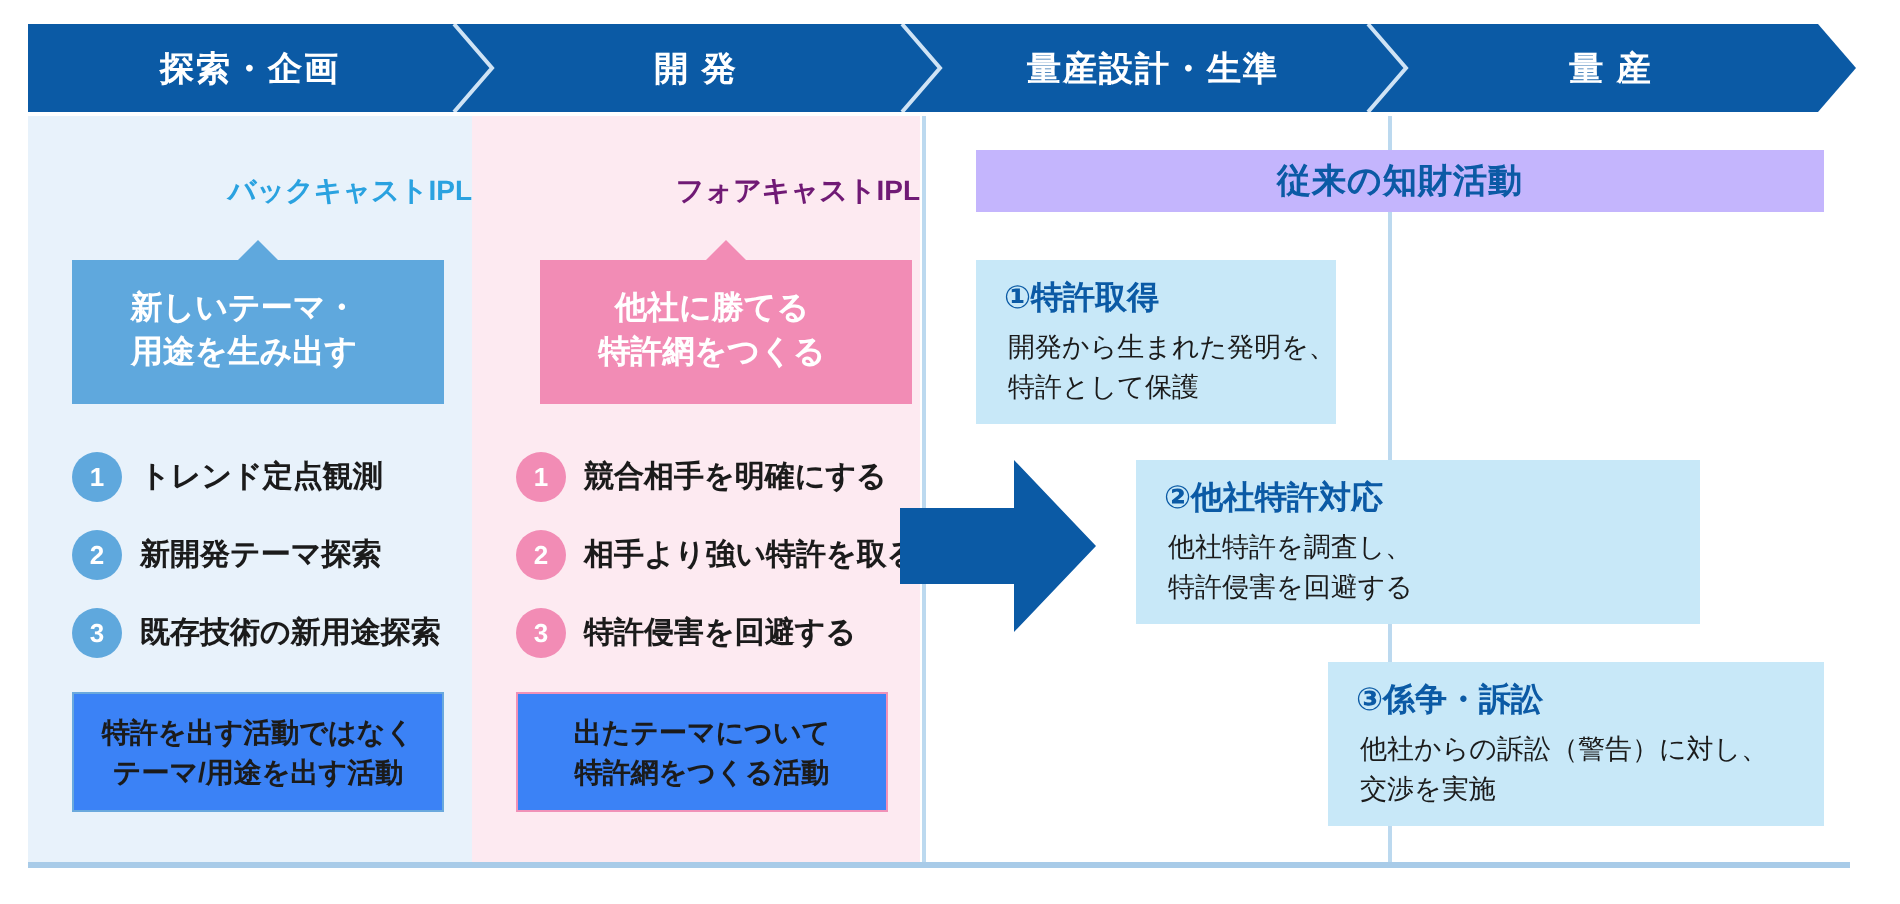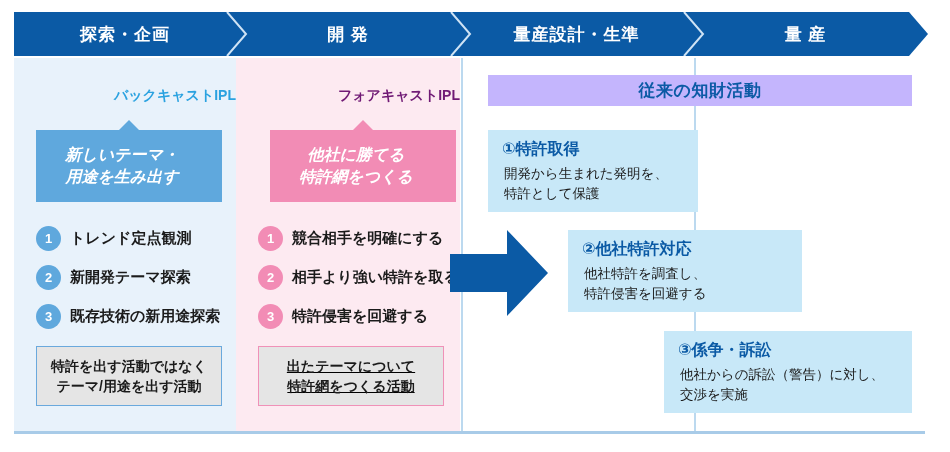--- a/index.html
+++ b/index.html
@@ -35,21 +35,21 @@
   .col-title{
     position:absolute;height:26px;line-height:26px;
     font-size:14px;font-weight:bold;text-align:right;white-space:nowrap;
   }
   .title-back{left:14px;top:82px;width:222px;color:#2aa2e0;}
   .title-fore{left:236px;top:82px;width:224px;color:#701a75;}
 
   
   .callout{
     position:absolute;width:172px;height:72px;
-    display:flex;align-items:center;justify-content:center;font-style:italic;
+    display:flex;align-items:center;justify-content:center;
   }
   .callout .cbody{
     position:absolute;left:0;top:0;width:186px;height:72px;
   }
   .callout .cnotch{
     position:absolute;left:83px;top:-10px;width:0;height:0;
     border-left:10px solid transparent;border-right:10px solid transparent;
   }
   .callout .ctext{
     position:relative;z-index:2;color:#ffffff;font-size:16px;font-weight:bold;
@@ -68,48 +68,48 @@
     width:25px;height:25px;border-radius:50%;
     display:flex;align-items:center;justify-content:center;
     color:#ffffff;font-size:13px;font-weight:bold;flex:0 0 auto;
   }
   .step .stxt{margin-left:9px;font-size:15px;font-weight:bold;color:#1b1b1b;white-space:nowrap;}
   .badge-blue{background:#5fa8dd;}
   .badge-pink{background:#f28cb5;}
 
   
   .note{
-    position:absolute;width:184px;height:58px;background:#e5e5e5;
+    position:absolute;width:184px;height:58px;background:#3b82f6;
     display:flex;align-items:center;justify-content:center;
   }
   .note .ntxt{
     font-size:14px;font-weight:bold;color:#1b1b1b;line-height:1.45;
     text-align:center;white-space:pre-line;
   }
   .note-back{left:36px;top:346px;border:1.5px solid #6aa9dd;}
-  .note-fore{left:258px;top:346px;border:1.5px solid #f091b8;text-decoration:underline;}
+  .note-fore{left:258px;top:346px;border:1.5px solid #f091b8;}
 
   
   .banner{
     position:absolute;left:488px;top:75px;width:424px;height:31px;
     background:#c4b5fd;display:flex;align-items:center;justify-content:center;
   }
   .banner .btxt{font-size:17px;font-weight:bold;color:#0b5aa5;letter-spacing:.5px;white-space:nowrap;}
 
   .ipbox{position:absolute;background:#c8e8f8;}
   .ipbox .ih{
     position:absolute;left:14px;top:9px;
     font-size:16px;font-weight:bold;color:#0b5aa5;white-space:nowrap;
   }
   .ipbox .ib{
     position:absolute;left:16px;top:34px;
     font-size:13.5px;color:#1b1b1b;line-height:1.5;white-space:pre-line;
   }
-  .ipbox-1{left:488px;top:130px;width:210px;height:82px;}
-  .ipbox-2{left:568px;top:230px;width:234px;height:82px;}
+  .ipbox-1{left:488px;top:130px;width:180px;height:82px;}
+  .ipbox-2{left:568px;top:230px;width:234px;height:82px;padding-left:48px;}
   .ipbox-3{left:664px;top:331px;width:248px;height:82px;}
 
   
   .big-arrow{position:absolute;left:450px;top:230px;width:98px;height:86px;}
 </style>
 </head>
 <body>
 
 <div class="stage">
 

